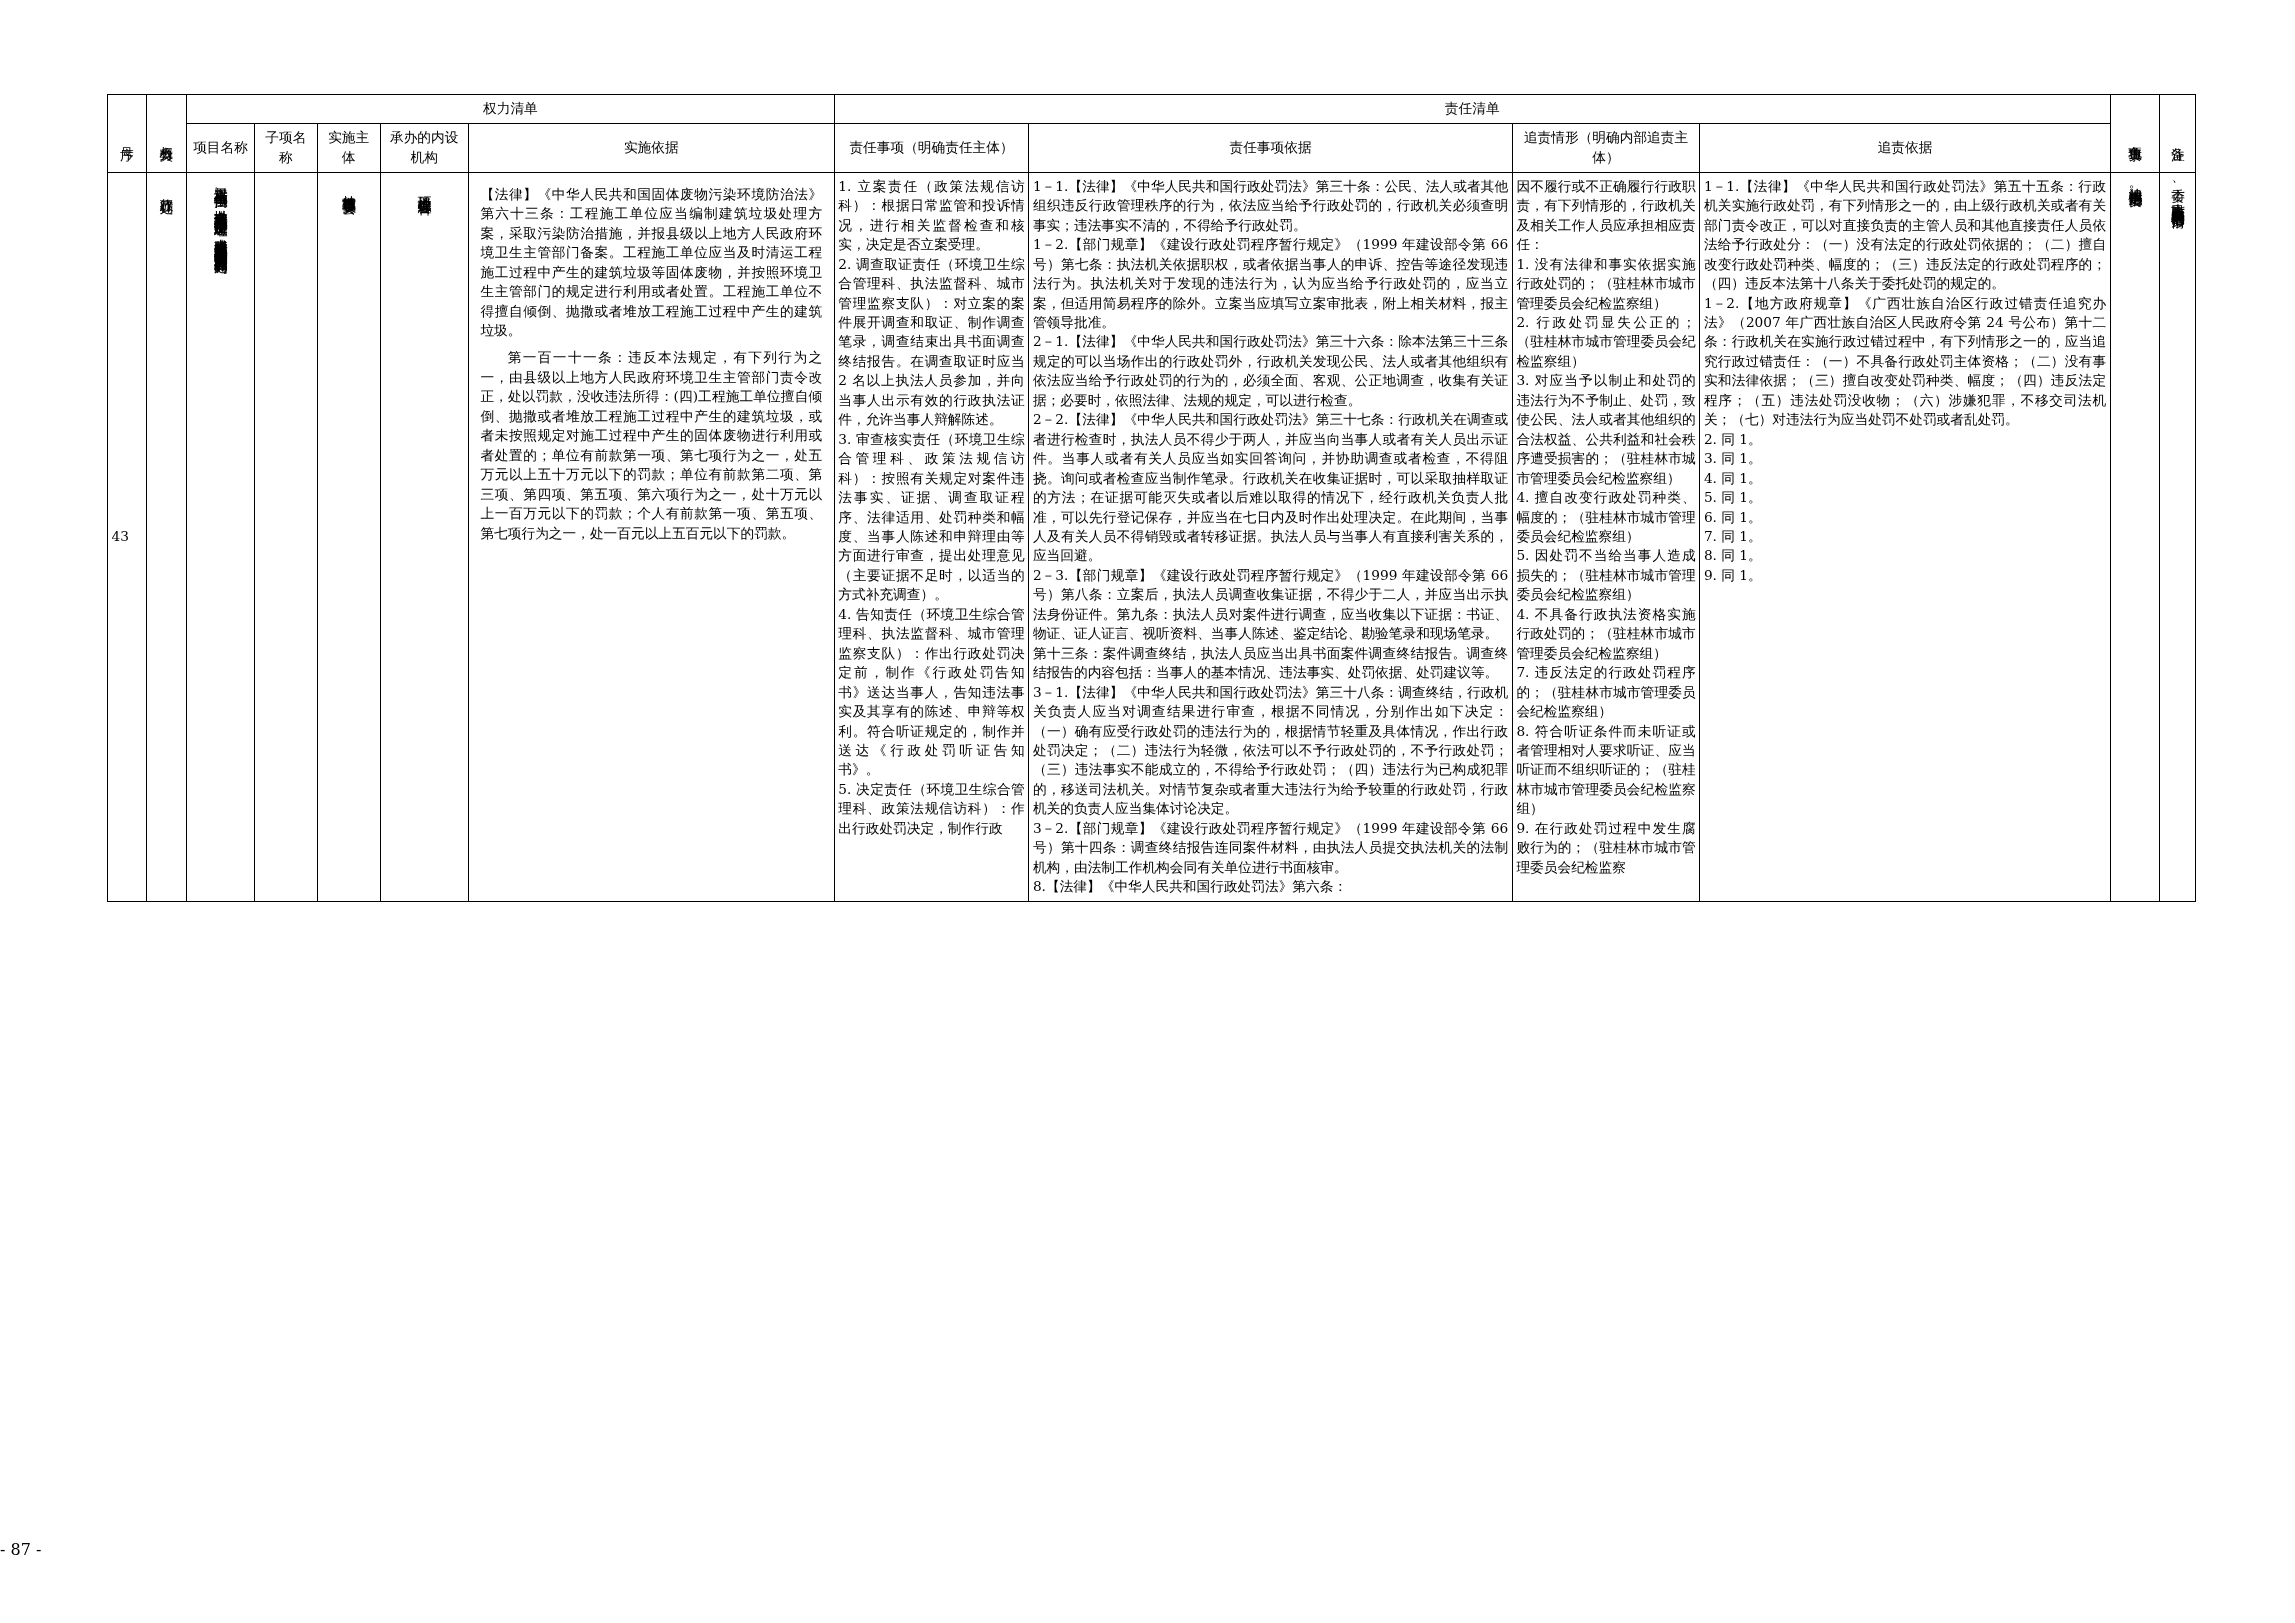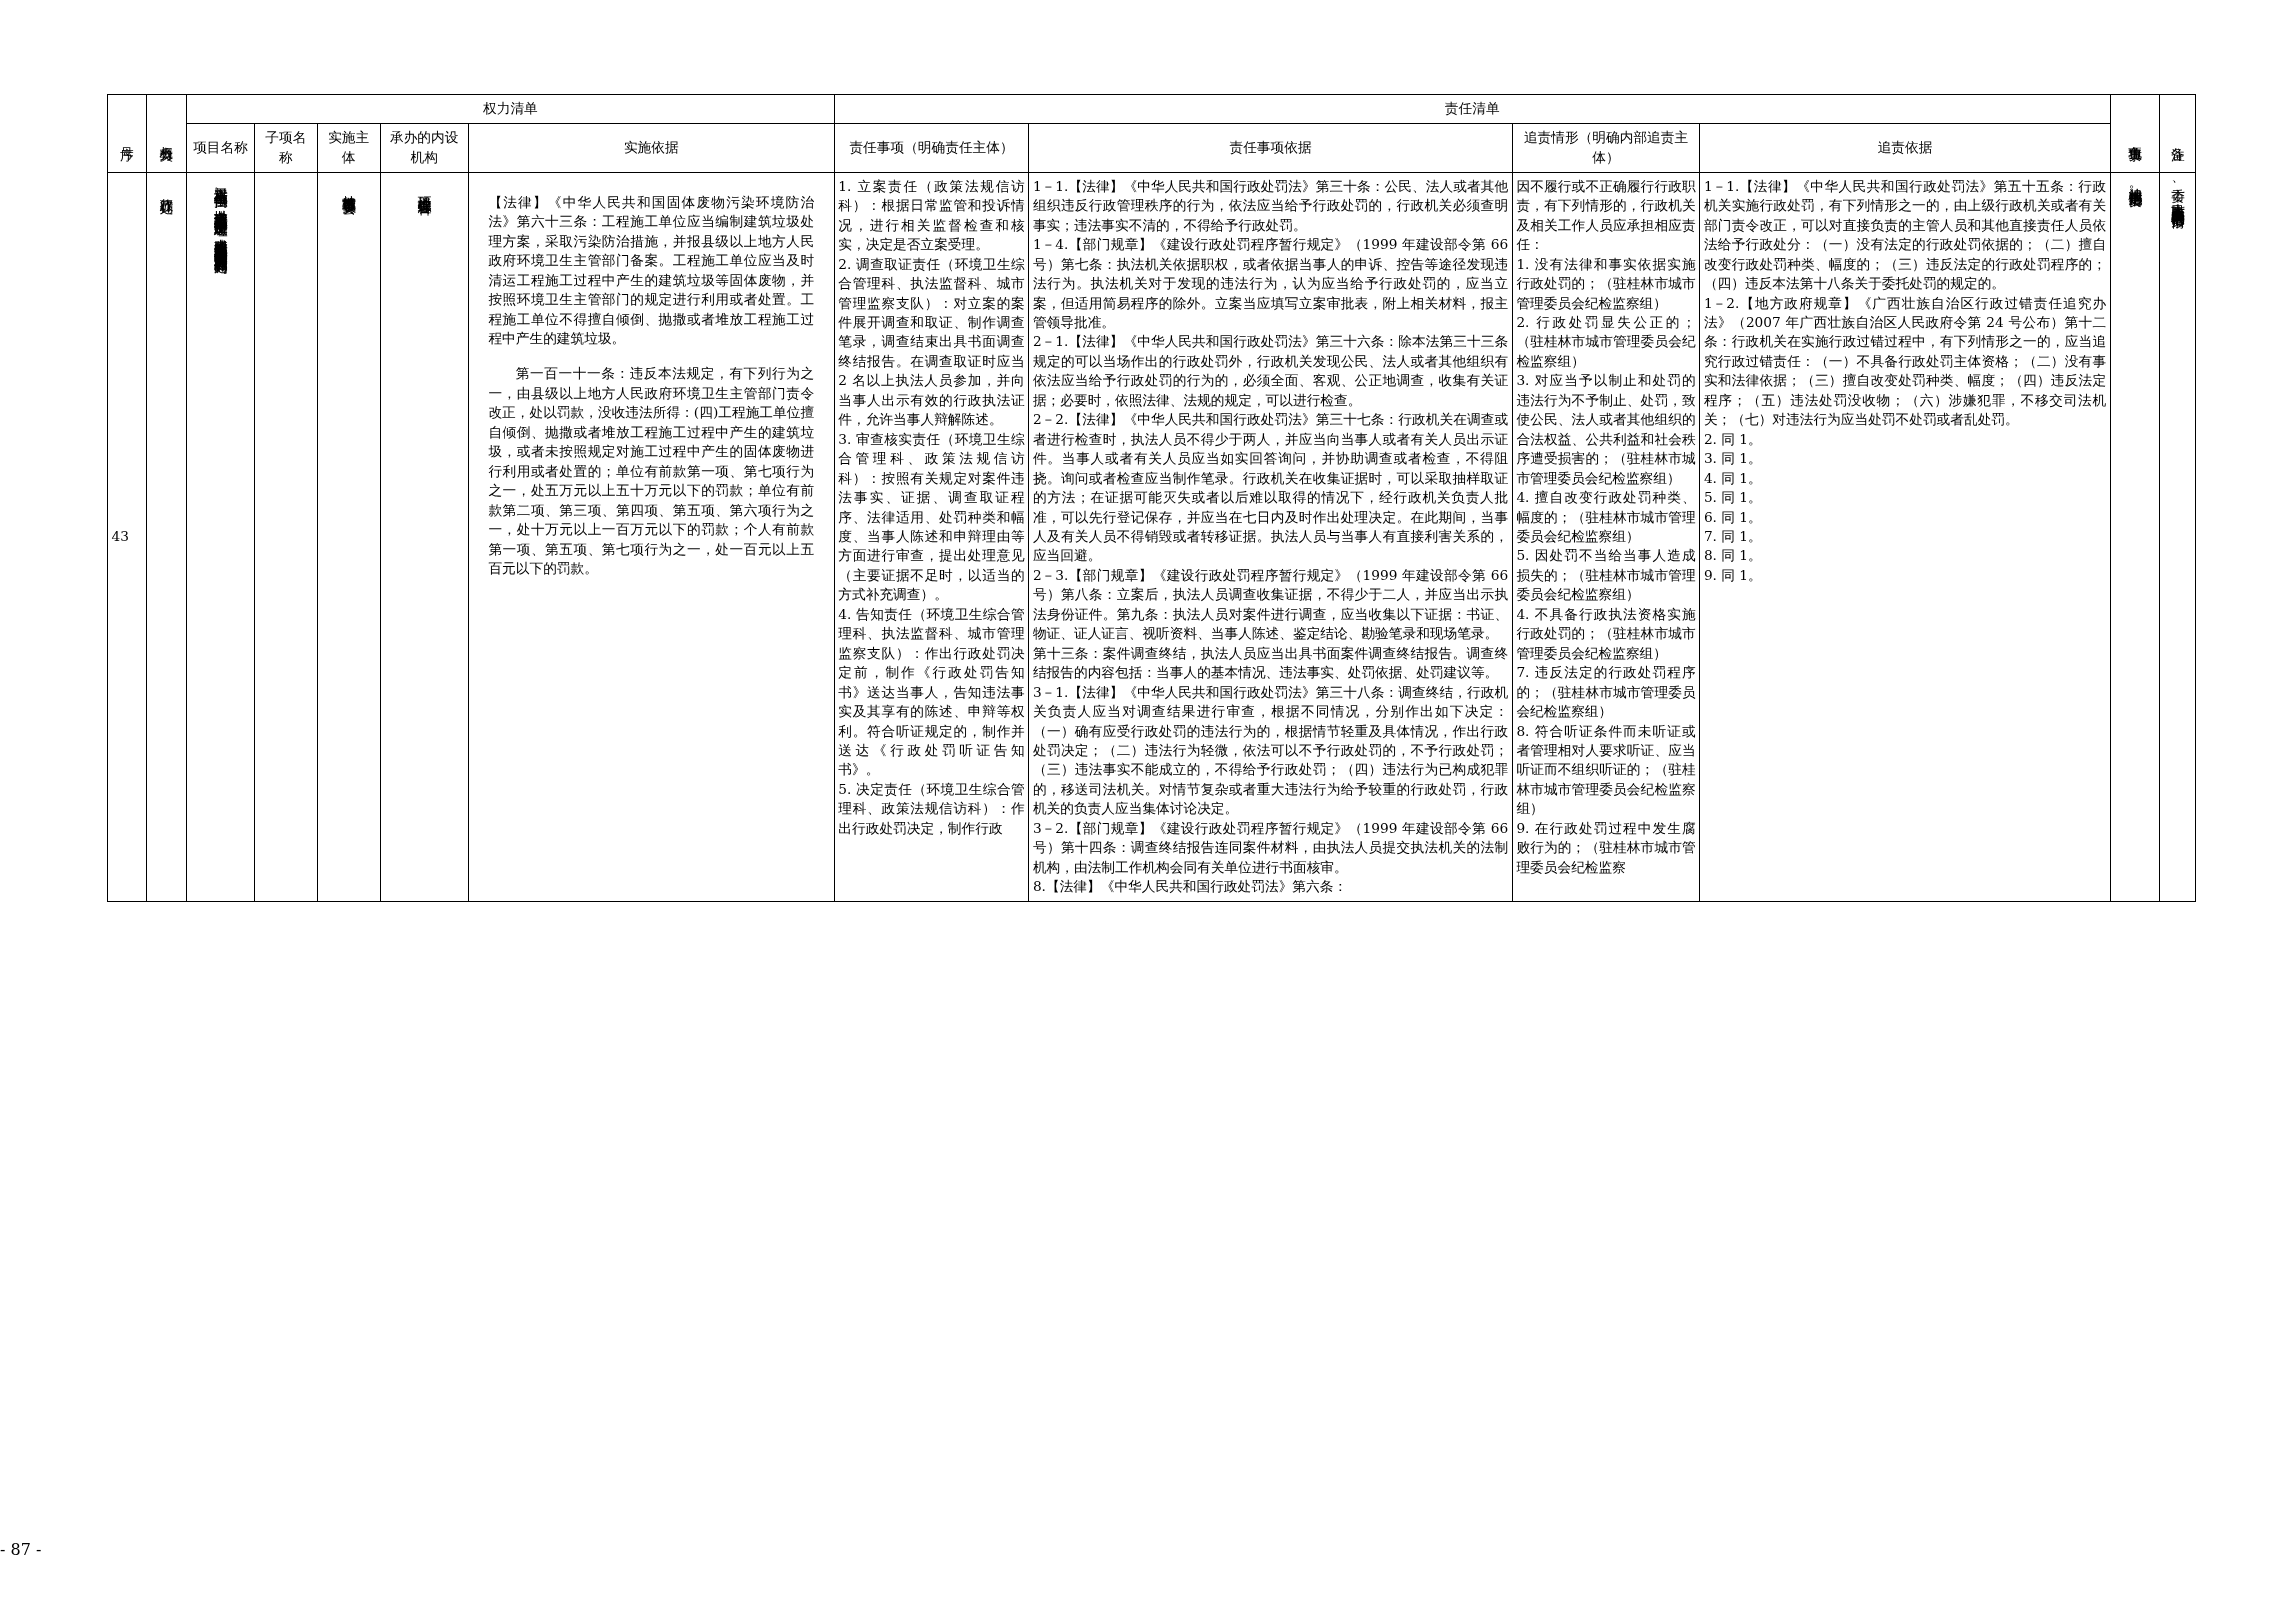--- a/index.html
+++ b/index.html
@@ -68,21 +68,21 @@
     vertical-align: middle !important;
     font-size: 15px;
   }
   .body-cell {
     font-size: 13.7px;
     line-height: 1.45;
     text-align: justify;
     text-justify: inter-ideograph;
   }
   .body-cell p {
-    margin: 16px;
+    margin: 8px;
     text-indent: 0;
   }
   .body-cell p.ind {
     text-indent: 2em;
   }
   .tiny-list p { margin: 0; }
   .pagenum {
     position: absolute;
     left: 0;
     top: 1540px;
@@ -178,21 +178,21 @@
         </td>
         <td class="body-cell tiny-list">
           <p>1. 立案责任（政策法规信访科）：根据日常监管和投诉情况，进行相关监督检查和核实，决定是否立案受理。</p>
           <p>2. 调查取证责任（环境卫生综合管理科、执法监督科、城市管理监察支队）：对立案的案件展开调查和取证、制作调查笔录，调查结束出具书面调查终结报告。在调查取证时应当 2 名以上执法人员参加，并向当事人出示有效的行政执法证件，允许当事人辩解陈述。</p>
           <p>3. 审查核实责任（环境卫生综合管理科、政策法规信访科）：按照有关规定对案件违法事实、证据、调查取证程序、法律适用、处罚种类和幅度、当事人陈述和申辩理由等方面进行审查，提出处理意见（主要证据不足时，以适当的方式补充调查）。</p>
           <p>4. 告知责任（环境卫生综合管理科、执法监督科、城市管理监察支队）：作出行政处罚决定前，制作《行政处罚告知书》送达当事人，告知违法事实及其享有的陈述、申辩等权利。符合听证规定的，制作并送达《行政处罚听证告知书》。</p>
           <p>5. 决定责任（环境卫生综合管理科、政策法规信访科）：作出行政处罚决定，制作行政</p>
         </td>
         <td class="body-cell tiny-list">
           <p>1－1.【法律】《中华人民共和国行政处罚法》第三十条：公民、法人或者其他组织违反行政管理秩序的行为，依法应当给予行政处罚的，行政机关必须查明事实；违法事实不清的，不得给予行政处罚。</p>
-          <p>1－4.【部门规章】《建设行政处罚程序暂行规定》（1999 年建设部令第 66 号）第七条：执法机关依据职权，或者依据当事人的申诉、控告等途径发现违法行为。执法机关对于发现的违法行为，认为应当给予行政处罚的，应当立案，但适用简易程序的除外。立案当应填写立案审批表，附上相关材料，报主管领导批准。</p>
+          <p>1－2.【部门规章】《建设行政处罚程序暂行规定》（1999 年建设部令第 66 号）第七条：执法机关依据职权，或者依据当事人的申诉、控告等途径发现违法行为。执法机关对于发现的违法行为，认为应当给予行政处罚的，应当立案，但适用简易程序的除外。立案当应填写立案审批表，附上相关材料，报主管领导批准。</p>
           <p>2－1.【法律】《中华人民共和国行政处罚法》第三十六条：除本法第三十三条规定的可以当场作出的行政处罚外，行政机关发现公民、法人或者其他组织有依法应当给予行政处罚的行为的，必须全面、客观、公正地调查，收集有关证据；必要时，依照法律、法规的规定，可以进行检查。</p>
           <p>2－2.【法律】《中华人民共和国行政处罚法》第三十七条：行政机关在调查或者进行检查时，执法人员不得少于两人，并应当向当事人或者有关人员出示证件。当事人或者有关人员应当如实回答询问，并协助调查或者检查，不得阻挠。询问或者检查应当制作笔录。行政机关在收集证据时，可以采取抽样取证的方法；在证据可能灭失或者以后难以取得的情况下，经行政机关负责人批准，可以先行登记保存，并应当在七日内及时作出处理决定。在此期间，当事人及有关人员不得销毁或者转移证据。执法人员与当事人有直接利害关系的，应当回避。</p>
           <p>2－3.【部门规章】《建设行政处罚程序暂行规定》（1999 年建设部令第 66 号）第八条：立案后，执法人员调查收集证据，不得少于二人，并应当出示执法身份证件。第九条：执法人员对案件进行调查，应当收集以下证据：书证、物证、证人证言、视听资料、当事人陈述、鉴定结论、勘验笔录和现场笔录。</p>
           <p>第十三条：案件调查终结，执法人员应当出具书面案件调查终结报告。调查终结报告的内容包括：当事人的基本情况、违法事实、处罚依据、处罚建议等。</p>
           <p>3－1.【法律】《中华人民共和国行政处罚法》第三十八条：调查终结，行政机关负责人应当对调查结果进行审查，根据不同情况，分别作出如下决定：（一）确有应受行政处罚的违法行为的，根据情节轻重及具体情况，作出行政处罚决定；（二）违法行为轻微，依法可以不予行政处罚的，不予行政处罚；（三）违法事实不能成立的，不得给予行政处罚；（四）违法行为已构成犯罪的，移送司法机关。对情节复杂或者重大违法行为给予较重的行政处罚，行政机关的负责人应当集体讨论决定。</p>
           <p>3－2.【部门规章】《建设行政处罚程序暂行规定》（1999 年建设部令第 66 号）第十四条：调查终结报告连同案件材料，由执法人员提交执法机关的法制机构，由法制工作机构会同有关单位进行书面核审。</p>
           <p>8.【法律】《中华人民共和国行政处罚法》第六条：</p>
         </td>
         <td class="body-cell tiny-list">
           <p>因不履行或不正确履行行政职责，有下列情形的，行政机关及相关工作人员应承担相应责任：</p>

